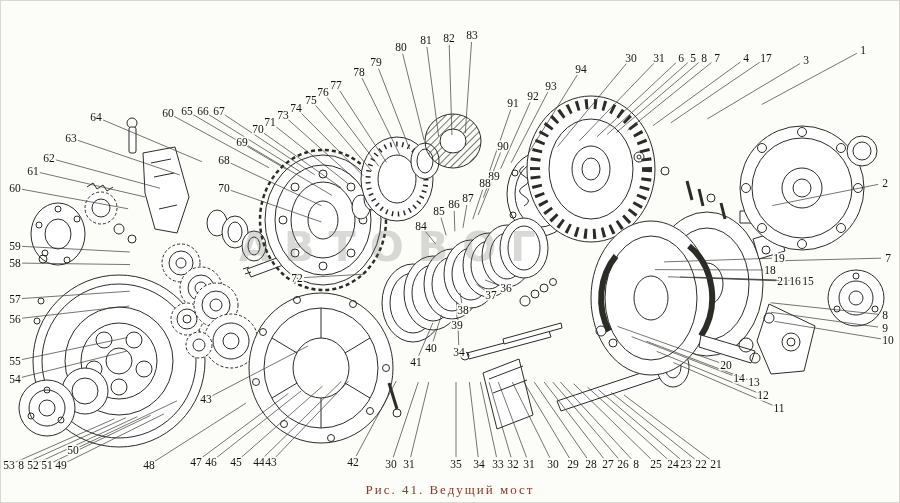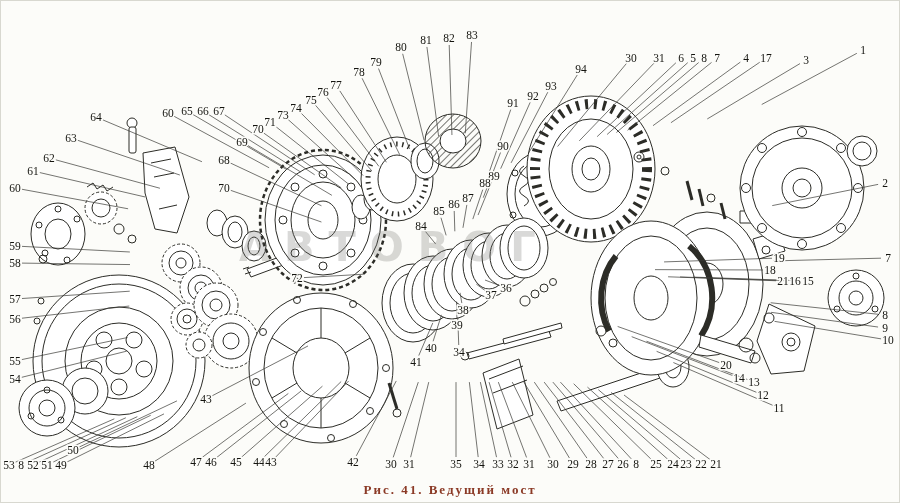--- a/index.html
+++ b/index.html
@@ -11,21 +11,21 @@
   }
   svg.diagram{position:absolute;left:0;top:0;z-index:1;}
   .watermark{
     position:absolute;left:238px;top:226px;z-index:2;
     font-family:"DejaVu Sans",sans-serif;font-weight:bold;
     font-size:40px;letter-spacing:14px;line-height:1;
     color:rgba(110,110,104,0.26);pointer-events:none;white-space:nowrap;
   }
   .caption{
     position:absolute;left:0;right:0;top:481px;z-index:3;
-    text-align:center;font-size:13px;font-weight:bold;letter-spacing:2px;
+    text-align:center;font-size:13px;font-weight:normal;letter-spacing:2px;
   }
   #parts-layer{stroke:#2c2c27;fill:none;stroke-width:1;}
   .w{fill:#ffffff;}
   #leader-layer line{stroke:#3a3a35;stroke-width:0.7;}
   #label-layer text{
     font-family:"Liberation Serif",serif;font-size:11.5px;fill:#14140f;
     text-anchor:middle;paint-order:stroke;stroke:#fcfcf9;stroke-width:3px;
   }
 </style>
 </head>

